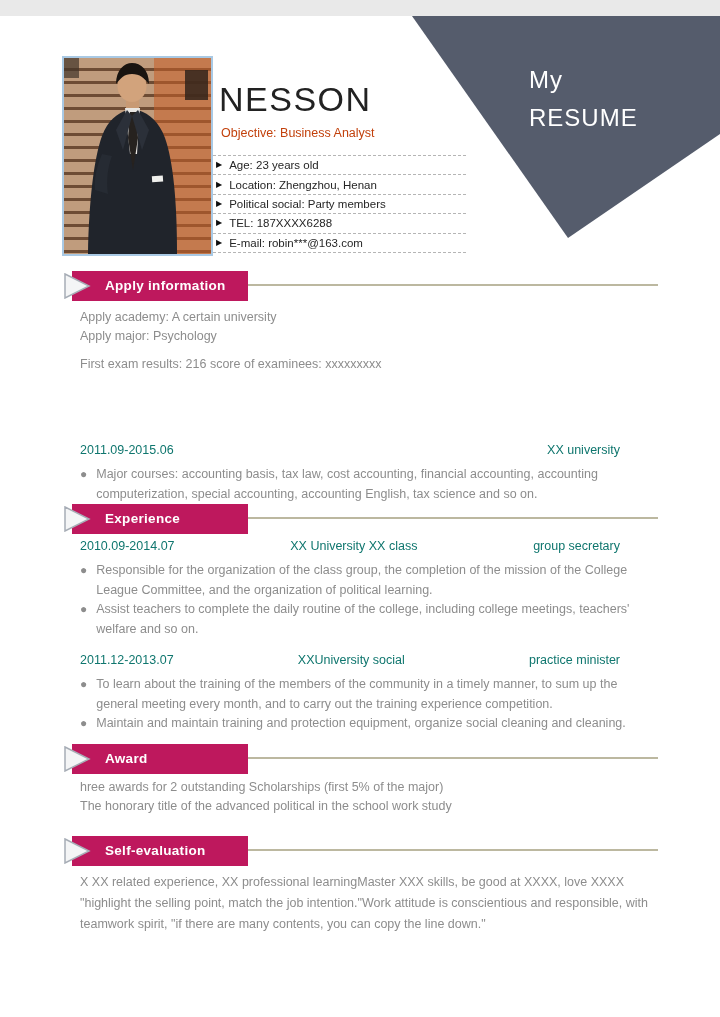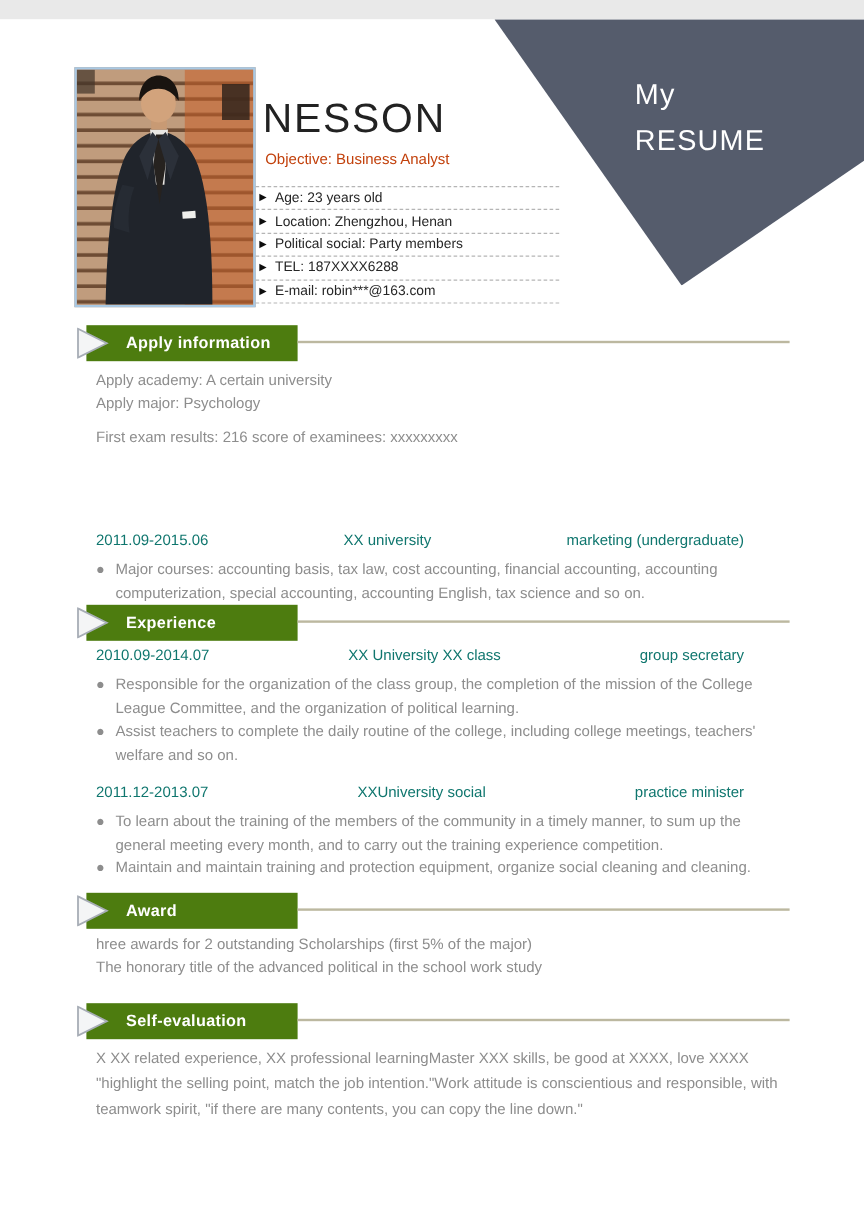--- a/index.html
+++ b/index.html
@@ -28,21 +28,21 @@
 
   .details { position:absolute; left:213px; top:139px; width:253px; border-top:1px dashed #b5b5b5; }
   .detail-row {
     display:flex; align-items:center; gap:7px; height:18.4px;
     border-bottom:1px dashed #b5b5b5; padding-left:3px;
     font-size:11.5px; color:#262626;
   }
   .detail-arrow { font-size:8px; color:#0d0d0d; line-height:1; }
 
   
-  .banner { position:absolute; left:72px; width:176px; height:30px; background:#4d7c0f; }
+  .banner { position:absolute; left:72px; width:176px; height:30px; background:#be185d; }
   .banner-title {
     display:block; padding-left:33px; line-height:30px;
     font-size:13.5px; font-weight:bold; color:#ffffff; letter-spacing:0.3px;
     white-space:nowrap;
   }
   .banner-arrow { position:absolute; left:-8px; top:2px; }
   .banner-line { position:absolute; left:176px; top:13px; width:410px; height:2px; background:#bcb8a0; }
 
   
   .body-block { position:absolute; left:80px; width:580px; font-size:12.5px; line-height:19px; color:#8d8d8d; }
@@ -135,21 +135,20 @@
     <p class="body-line">Apply academy: A certain university</p>
     <p class="body-line">Apply major: Psychology</p>
     <div class="gap"></div>
     <p class="body-line">First exam results: 216 score of examinees: xxxxxxxxx</p>
   </div>
 
   <div class="body-block" style="top:425px">
     <div class="entry-row">
       <span>2011.09-2015.06</span>
       <span>XX university</span>
-      <span>marketing (undergraduate)</span>
     </div>
     <div class="bullets">
       <div class="bullet">
         <span class="dot">●</span>
         <span class="txt">Major courses: accounting basis, tax law, cost accounting, financial accounting, accounting computerization, special accounting, accounting English, tax science and so on.</span>
       </div>
     </div>
   </div>
 
   <div class="banner" style="top:488px">

